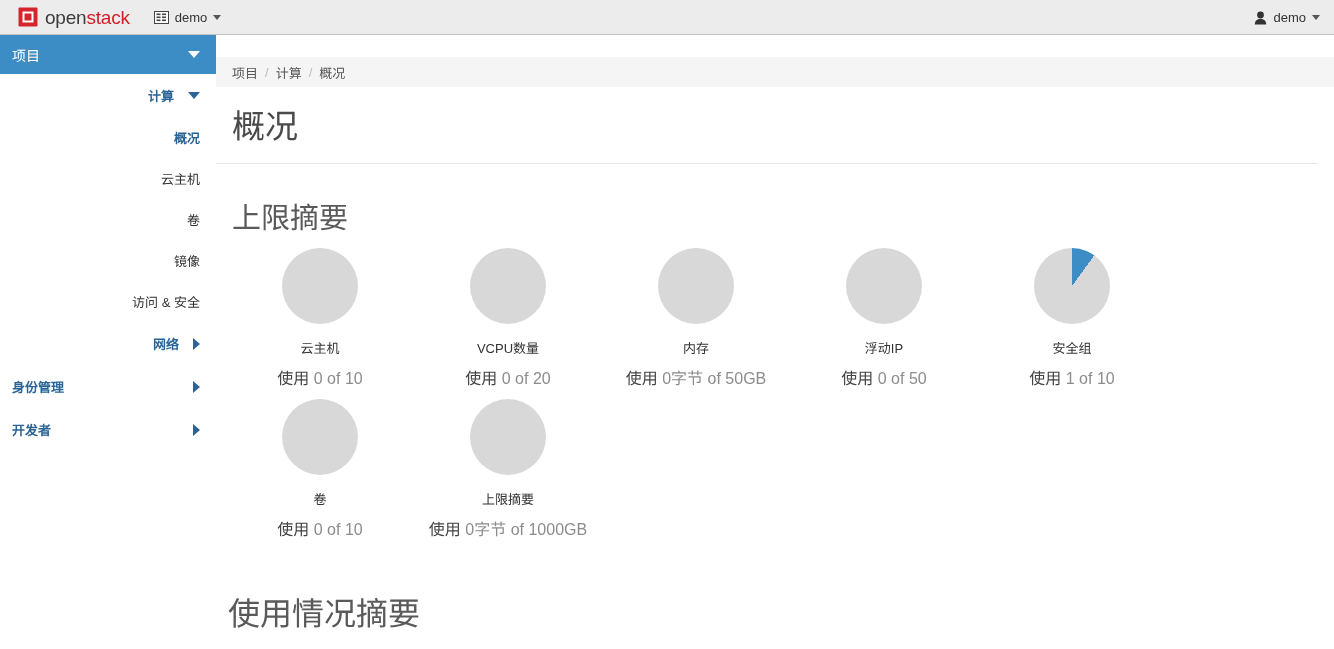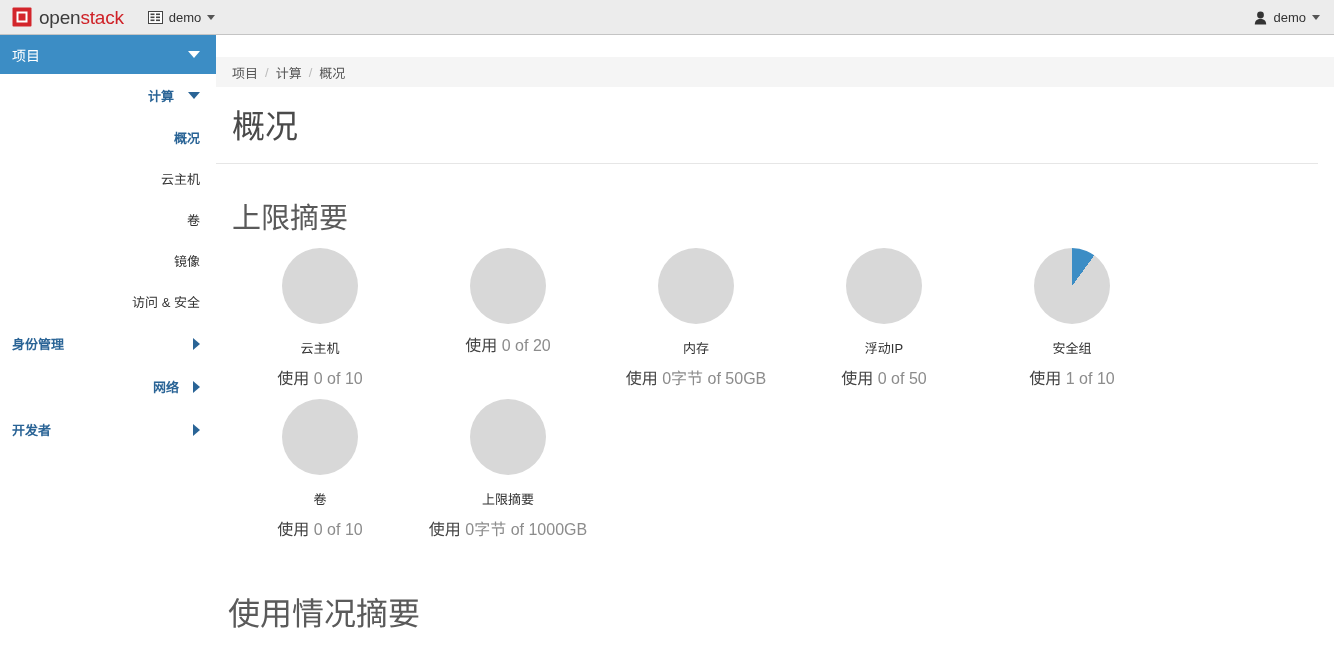--- a/index.html
+++ b/index.html
@@ -24,21 +24,21 @@
     height: 35px;
     background: #ececec;
     border-bottom: 1px solid #c4c4c4;
     display: flex;
     align-items: center;
     box-sizing: border-box;
   }
   .brand {
     display: flex;
     align-items: center;
-    margin-left: 12px;
+    margin-left: 18px;
     text-decoration: none;
   }
   .brand-cube {
     width: 20px;
     height: 20px;
     position: relative;
     margin-right: 7px;
     flex: none;
   }
   .brand-text {
@@ -312,27 +312,27 @@
     <div class="nav-item">
       <span>卷</span>
     </div>
     <div class="nav-item">
       <span>镜像</span>
     </div>
     <div class="nav-item">
       <span>访问 &amp; 安全</span>
     </div>
 
+    <div class="nav-group lvl1">
+      <span class="lbl">网络</span>
+      <span class="chev-right"></span>
+    </div>
+
     <div class="nav-group plain">
       <span class="lbl">身份管理</span>
-      <span class="chev-right"></span>
-    </div>
-
-    <div class="nav-group lvl1">
-      <span class="lbl">网络</span>
       <span class="chev-right"></span>
     </div>
 
     <div class="nav-group plain">
       <span class="lbl">开发者</span>
       <span class="chev-right"></span>
     </div>
   </div>
 
   <div class="content">
@@ -350,20 +350,21 @@
     <h2 class="section-h2">上限摘要</h2>
 
     <div class="quota-grid">
         <div class="quota-cell">
           <div class="pie" style="background: rgb(216, 216, 216);"></div>
           <div class="quota-name">云主机</div>
           <div class="quota-usage"><span>使用</span> <span class="num">0</span> <span class="num">of</span> <span class="num">10</span></div>
         </div>
         <div class="quota-cell">
           <div class="pie" style="background: rgb(216, 216, 216);"></div>
+          <div class="quota-name">VCPU数量</div>
           <div class="quota-usage"><span>使用</span> <span class="num">0</span> <span class="num">of</span> <span class="num">20</span></div>
         </div>
         <div class="quota-cell">
           <div class="pie" style="background: rgb(216, 216, 216);"></div>
           <div class="quota-name">内存</div>
           <div class="quota-usage"><span>使用</span> <span class="num">0字节</span> <span class="num">of</span> <span class="num">50GB</span></div>
         </div>
         <div class="quota-cell">
           <div class="pie" style="background: rgb(216, 216, 216);"></div>
           <div class="quota-name">浮动IP</div>

